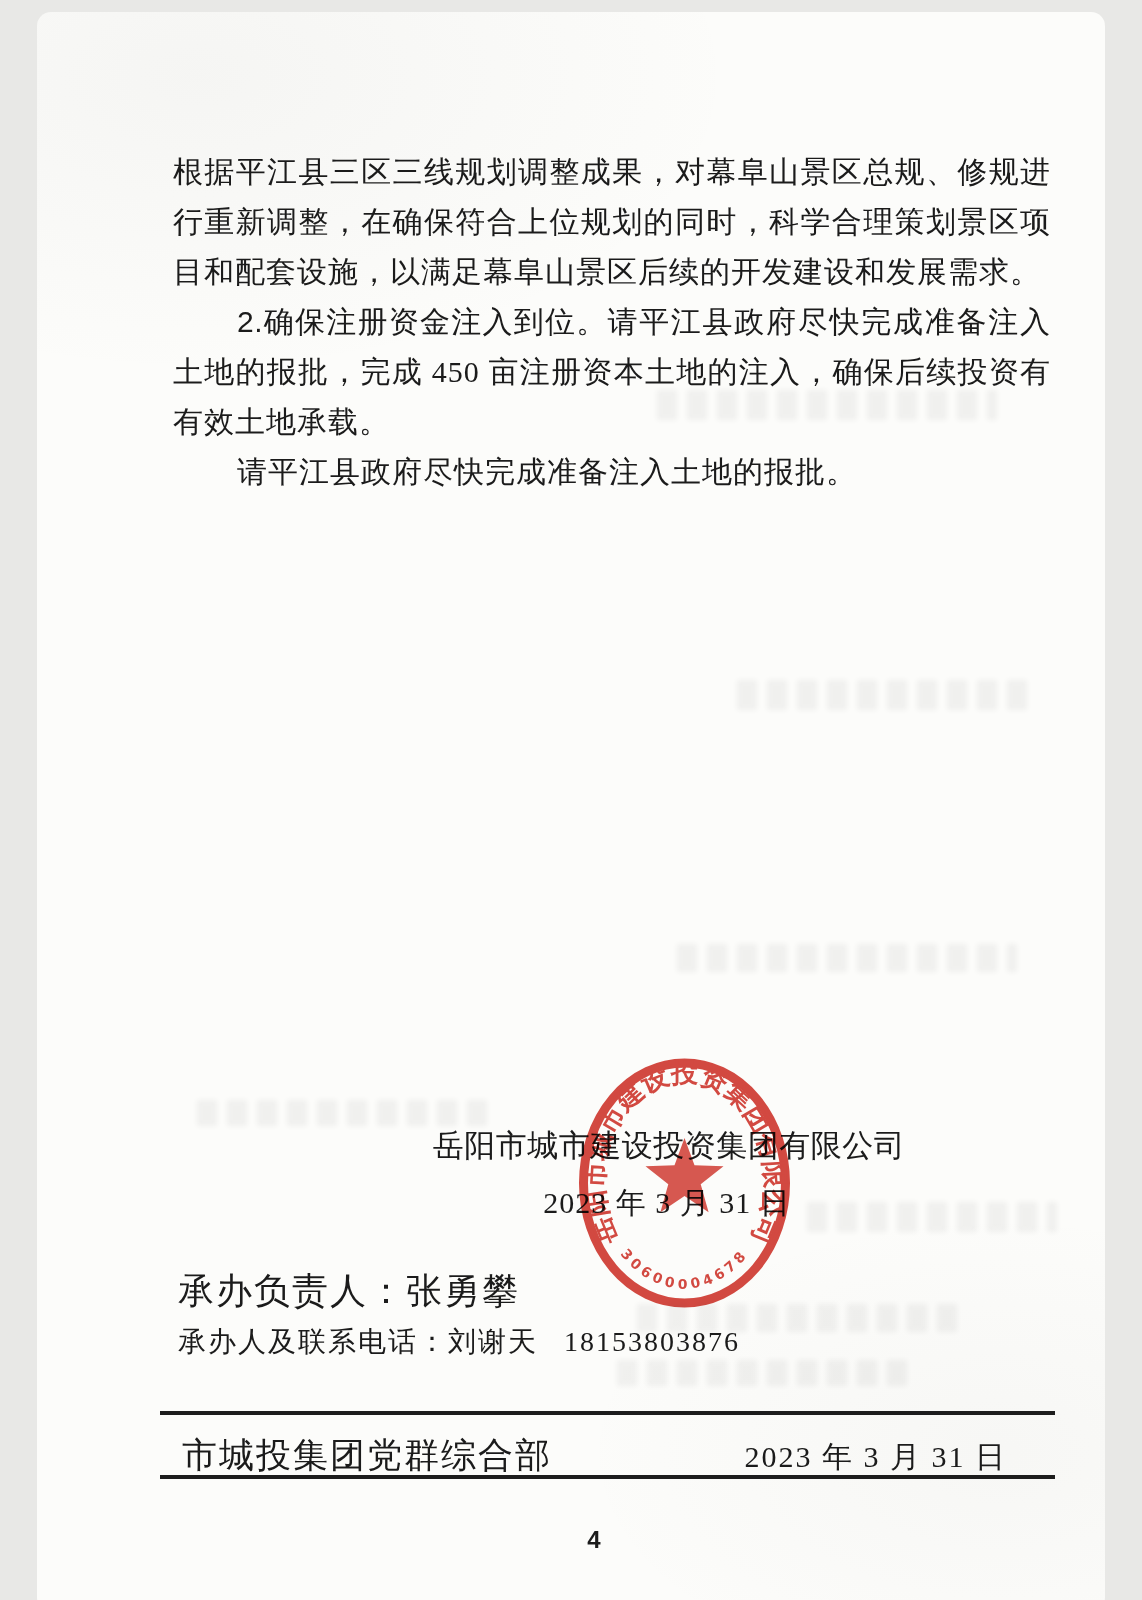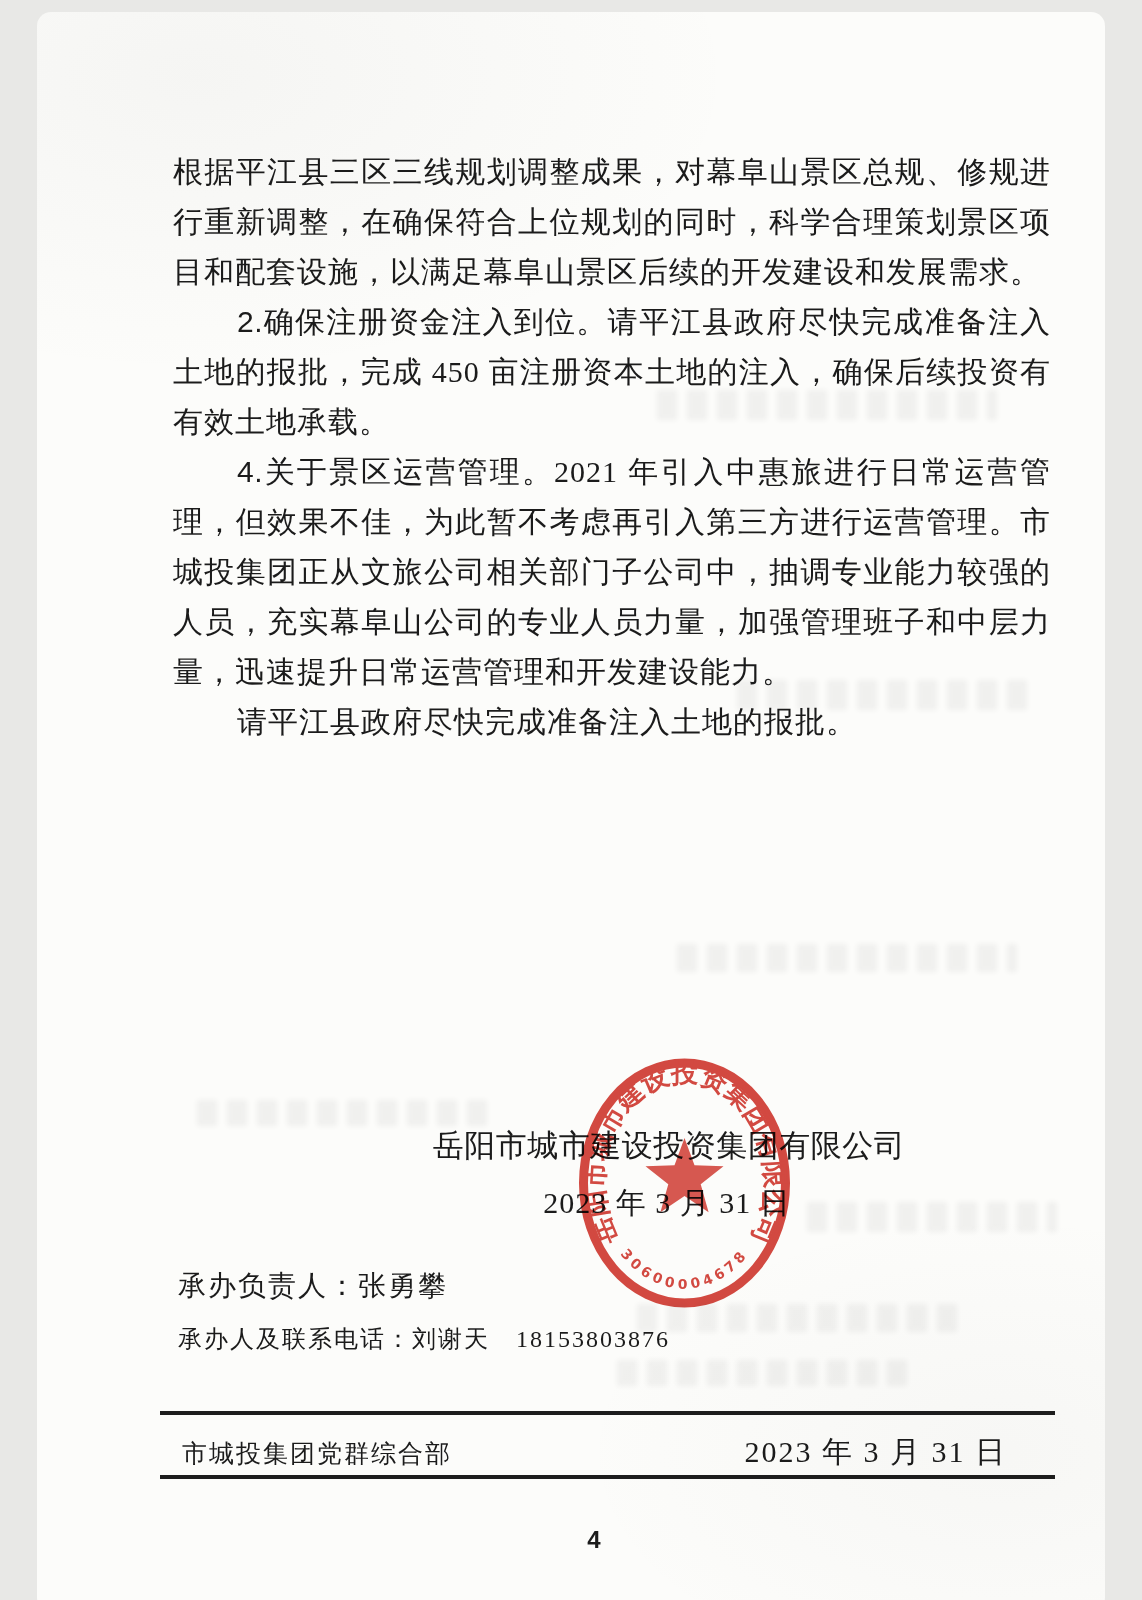--- a/index.html
+++ b/index.html
@@ -99,29 +99,29 @@
     font-size: 14px;
     font-weight: 700;
     letter-spacing: 4px;
   }
 
   
   .contact-line1 {
     position: absolute;
     left: 141px;
     top: 1255px;
-    font-size: 28px;
+    font-size: 36px;
     letter-spacing: 2px;
     white-space: nowrap;
   }
   .contact-line2 {
     position: absolute;
     left: 141px;
     top: 1311px;
-    font-size: 24px;
+    font-size: 28px;
     letter-spacing: 2px;
     white-space: nowrap;
   }
   .contact-line2 .phone {
     margin-left: 26px;
     letter-spacing: 2px;
   }
 
   
   .footer-rule {
@@ -140,21 +140,21 @@
     width: 895px;
     display: flex;
     justify-content: space-between;
     align-items: baseline;
     box-sizing: border-box;
     padding-left: 22px;
     padding-right: 48px;
   }
   .footer-dept {
     font-family: "Liberation Sans", "DejaVu Sans", sans-serif;
-    font-size: 25px;
+    font-size: 35px;
     letter-spacing: 2px;
     white-space: nowrap;
   }
   .footer-date {
     font-size: 30px;
     letter-spacing: 2px;
     white-space: nowrap;
   }
 
   
@@ -182,21 +182,20 @@
   }
 </style>
 </head>
 <body>
 
 <div class="page">
 
   <div class="body-text">
     <p class="para"><span>根据平江县三区三线规划调整成果，对幕阜山景区总规、修规进行重新调整，在确保符合上位规划的同时，科学合理策划景区项目和配套设施，以满足幕阜山景区后续的开发建设和发展需求。</span></p>
     <p class="para indent"><span class="lead">2.确保注册资金注入到位。</span><span>请平江县政府尽快完成准备注入土地的报批，完成 450 亩注册资本土地的注入，确保后续投资有有效土地承载。</span></p>
-    <p class="para indent"><span class="lead">4.关于景区运营管理。</span><span>2021 年引入中惠旅进行日常运营管理，但效果不佳，为此暂不考虑再引入第三方进行运营管理。市城投集团正从文旅公司相关部门子公司中，抽调专业能力较强的人员，充实幕阜山公司的专业人员力量，加强管理班子和中层力量，迅速提升日常运营管理和开发建设能力。</span></p>
     <p class="para indent"><span>请平江县政府尽快完成准备注入土地的报批。</span></p>
   </div>
 
   <div class="sig-company">岳阳市城市建设投资集团有限公司</div>
   <div class="sig-date">2023 年 3 月 31 日</div>
 
   <svg class="seal" viewBox="0 0 213 250" xmlns="http://www.w3.org/2000/svg">
     <defs>
       <path id="ring-path" d="M 42.7 185.9 A 81 100 0 1 1 170.3 185.9" fill="none"></path>
       <path id="serial-path" d="M 41.9 195.6 A 87 106 0 0 0 171.1 195.6" fill="none"></path>

